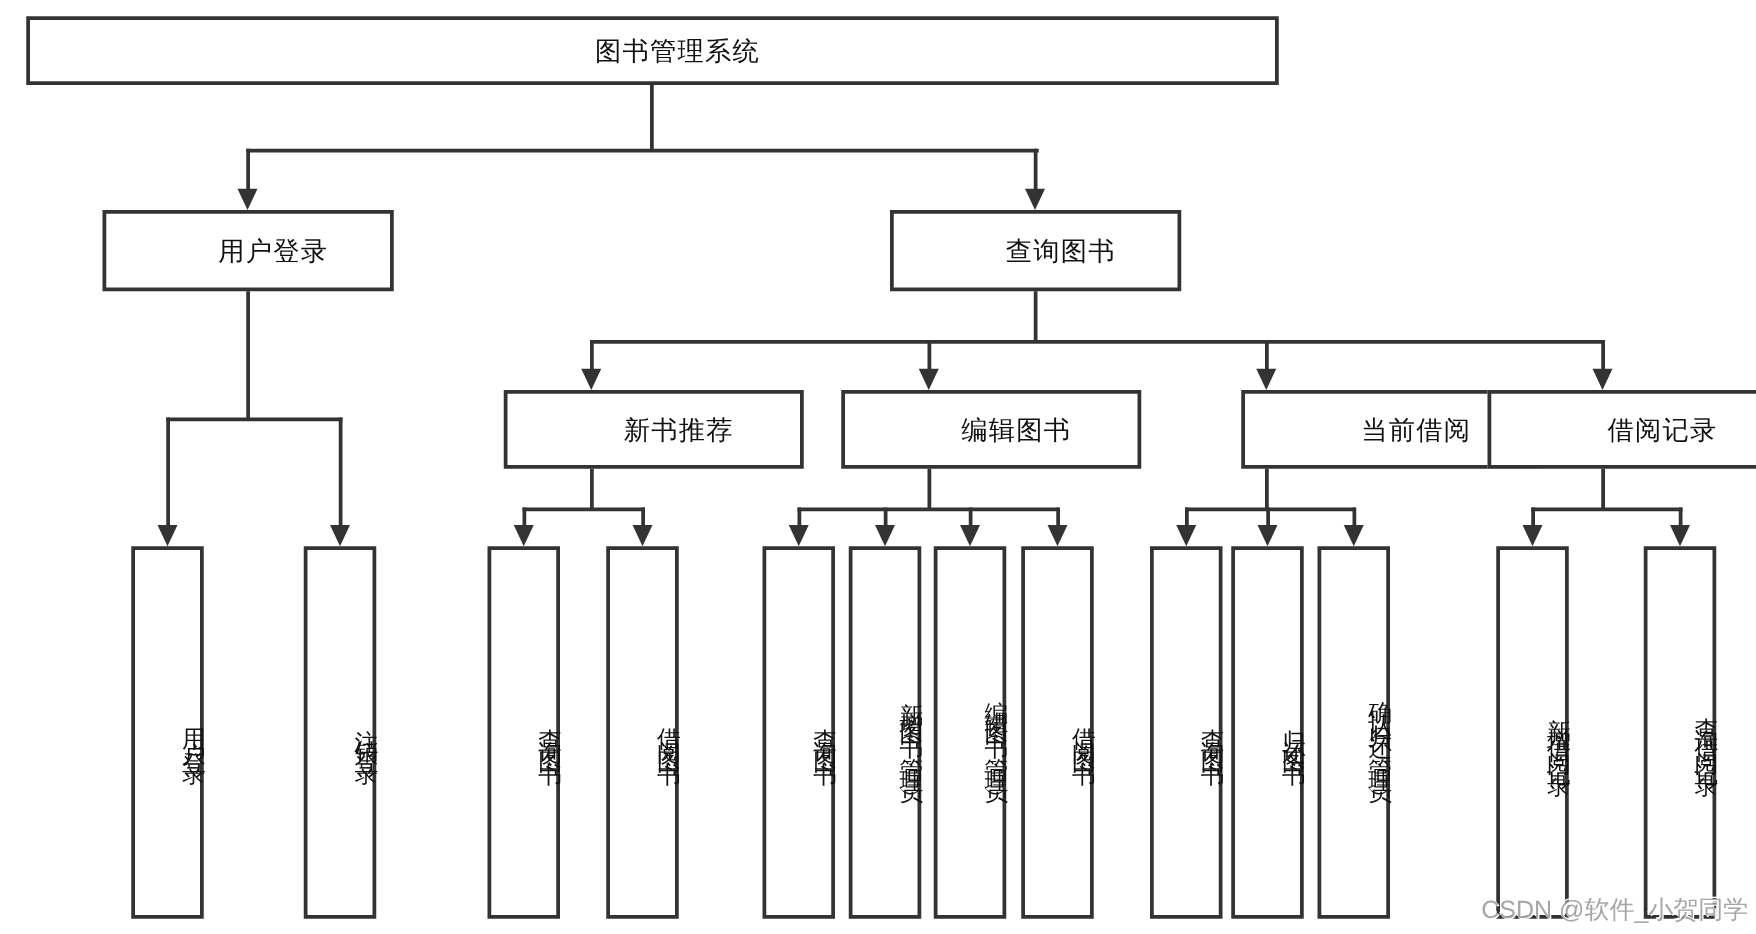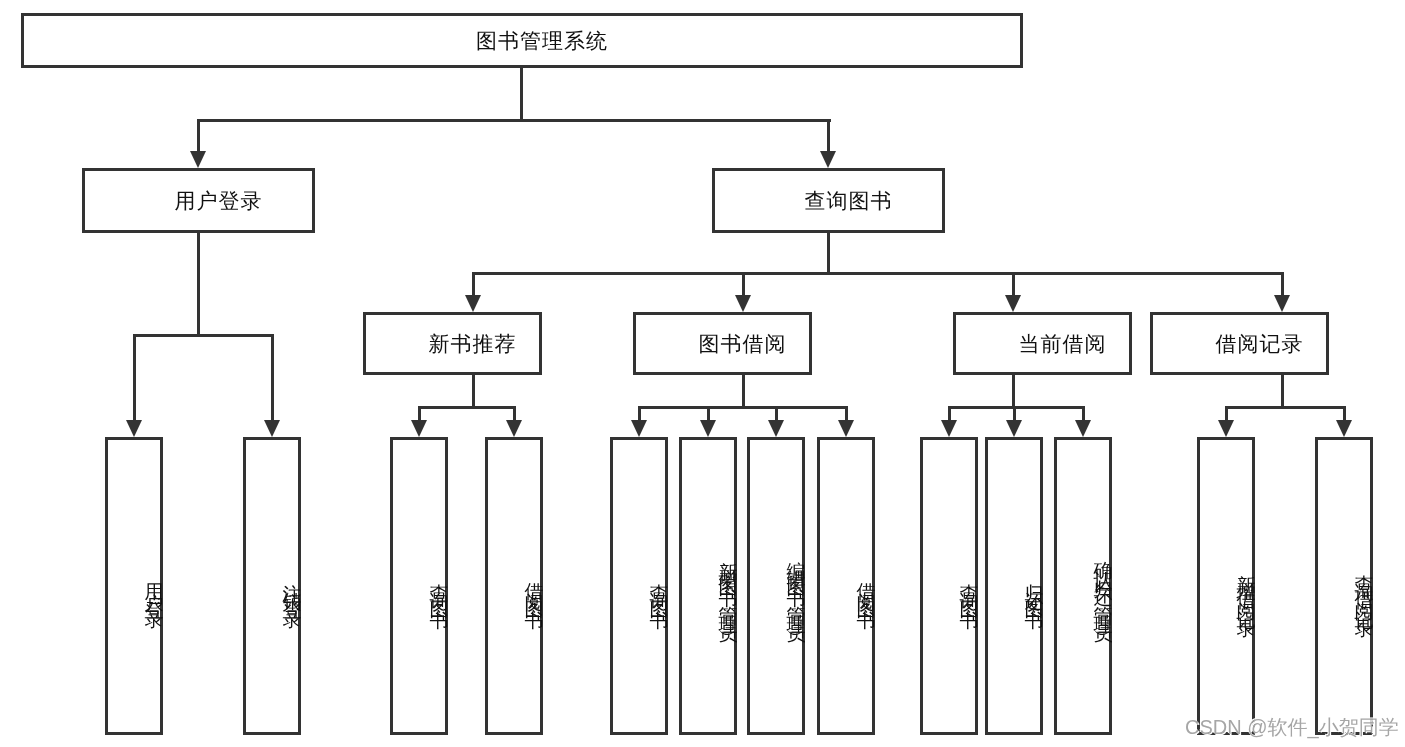--- a/index.html
+++ b/index.html
@@ -19,21 +19,21 @@
   .h-label { font-size: 21px; letter-spacing: 1px; color: #111; }
   .v-text {
     writing-mode: vertical-rl;
     text-orientation: mixed;
     font-size: 19px;
     letter-spacing: 9px;
     color: #111;
   }
   .root-box   { left: 21px;  top: 13px;  width: 1002px; height: 55px; }
   .l2-box     { top: 168px; height: 65px; width: 233px; }
-  .l3-box     { top: 312px; height: 63px; width: 179px; }
+  .l3-box     { top: 312px; height: 63px; width: 240px; margin-left: 40px; }
   .leaf-box   { top: 437px; height: 298px; width: 58px; }
   .line { position: absolute; background: #333333; }
   .arrowhead {
     position: absolute; width: 0; height: 0;
     border-left: 8px solid transparent;
     border-right: 8px solid transparent;
     border-top: 17px solid #333333;
   }
   .watermark {
     position: absolute; left: 1185px; top: 714px;
@@ -53,21 +53,21 @@
   <span class="h-label">用户登录</span>
 </div>
 <div class="node l2-box" style="left:712px">
   <span class="h-label">查询图书</span>
 </div>
 
 <div class="node l3-box" style="left:363px">
   <span class="h-label">新书推荐</span>
 </div>
 <div class="node l3-box" style="left:633px">
-  <span class="h-label">图书借阅</span>
+  <span class="h-label">编辑图书</span>
 </div>
 <div class="node l3-box" style="left:953px">
   <span class="h-label">当前借阅</span>
 </div>
 <div class="node l3-box" style="left:1150px">
   <span class="h-label">借阅记录</span>
 </div>
 
 <div class="node leaf-box" style="left:105px">
   <span class="v-text">用户登录</span>

